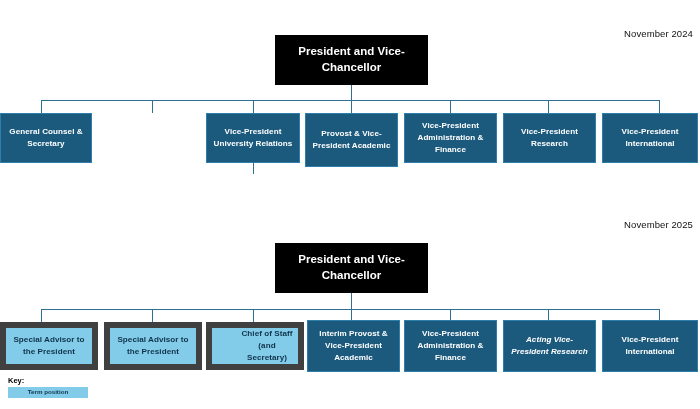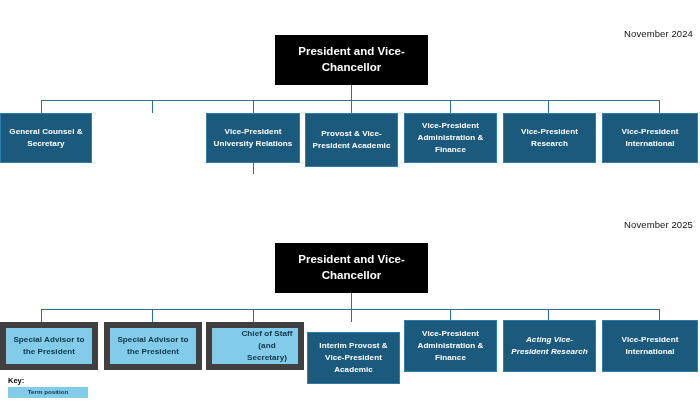--- a/index.html
+++ b/index.html
@@ -147,21 +147,21 @@
   <div class="conn conn-v" style="left:152px; top:104px; height:13px;"></div>
   <div class="conn conn-v" style="left:253px; top:104px; height:13px;"></div>
   <div class="conn conn-v" style="left:351px; top:104px; height:13px;"></div>
   <div class="conn conn-v" style="left:450px; top:104px; height:13px;"></div>
   <div class="conn conn-v" style="left:548px; top:104px; height:13px;"></div>
   <div class="conn conn-v" style="left:659px; top:104px; height:13px;"></div>
 
   <div class="leaf-box leaf-light" style="left:0px;   top:117px; width:98px;  height:48px;">Special Advisor to the President</div>
   <div class="leaf-box leaf-light" style="left:104px; top:117px; width:98px;  height:48px;">Special Advisor to the President</div>
   <div class="leaf-box leaf-light" style="left:206px; top:117px; width:98px;  height:48px;padding-left:28px;">Chief of Staff (and Secretary)</div>
-  <div class="leaf-box leaf-dark" style="left:307px; top:115px; width:93px;  height:52px;margin-top:12px;">Interim Provost &amp; Vice-President Academic</div>
+  <div class="leaf-box leaf-dark" style="left:307px; top:115px; width:93px;  height:52px;">Interim Provost &amp; Vice-President Academic</div>
   <div class="leaf-box leaf-dark" style="left:404px; top:115px; width:93px;  height:52px;">Vice-President Administration &amp; Finance</div>
   <div class="leaf-box leaf-dark" style="left:503px; top:115px; width:93px;  height:52px;font-style:italic;">Acting Vice-President Research</div>
   <div class="leaf-box leaf-dark" style="left:602px; top:115px; width:96px;  height:52px;">Vice-President International</div>
 </div>
 
 <div id="legend">
   <div id="legend-title">Key:</div>
   <div id="legend-swatch">Term position</div>
 </div>
 

